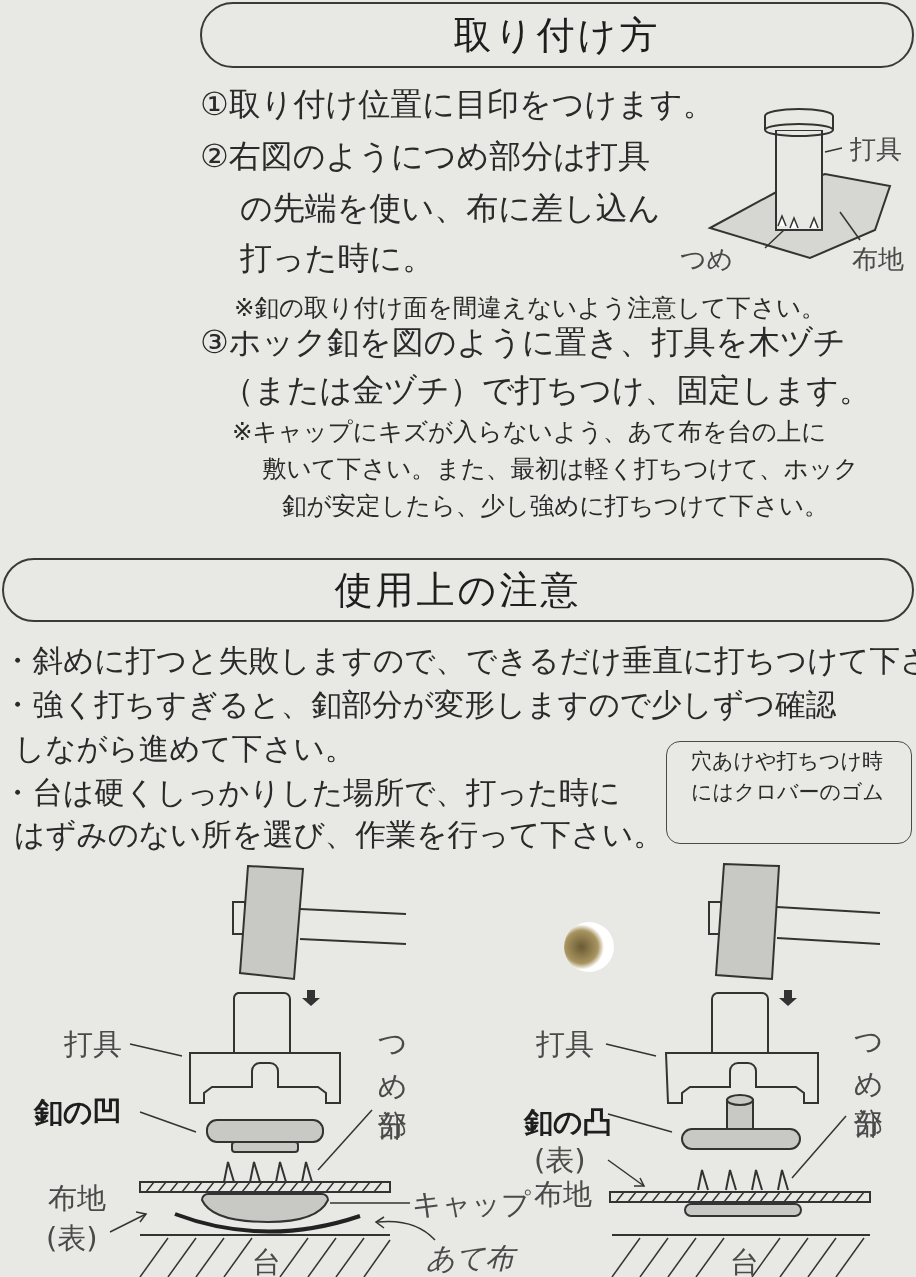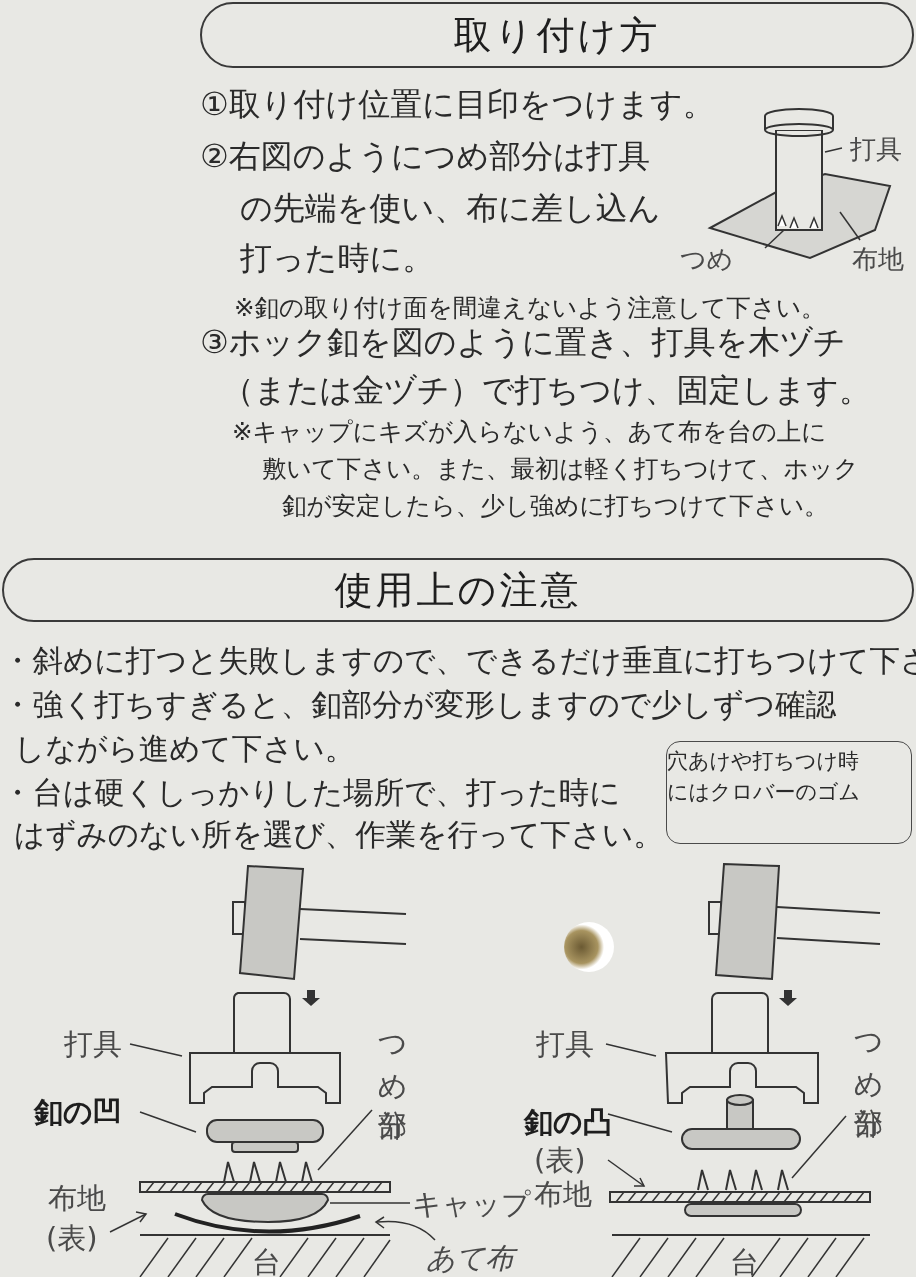--- a/index.html
+++ b/index.html
@@ -15,21 +15,21 @@
     box-sizing:border-box;
     font-family:Liberation Serif, serif;
   }
   .pill span { font-size:38px; letter-spacing:3px; color:#1e1e1e; }
   .line { position:absolute; white-space:nowrap; font-size:32px; line-height:1; color:#2a2a2a; }
   .note { position:absolute; white-space:nowrap; font-size:24.5px; line-height:1; color:#2a2a2a; }
   .bul { position:absolute; white-space:nowrap; font-size:30.5px; line-height:1; color:#2a2a2a; }
   .tipbox {
     position:absolute; left:666px; top:741px; width:246px; height:103px;
     border:1.5px solid #4a4a4a; border-radius:14px; box-sizing:border-box;
-    padding:4px 0; font-size:21px; line-height:31px; color:#2a2a2a;
+    padding:4px 24px; font-size:21px; line-height:31px; color:#2a2a2a;
   }
   .lbl { position:absolute; white-space:nowrap; font-size:29px; line-height:1; color:#4a4a4a; }
   .lbl.bold { font-weight:bold; color:#1e1e1e; }
   .vert { position:absolute; writing-mode:vertical-rl; font-size:29px; line-height:1; color:#4a4a4a; letter-spacing:1px; }
   svg { position:absolute; overflow:visible; }
 </style>
 </head>
 <body>
 
 <div class="pill" style="left:200px;top:2px;width:714px;height:66px;">

